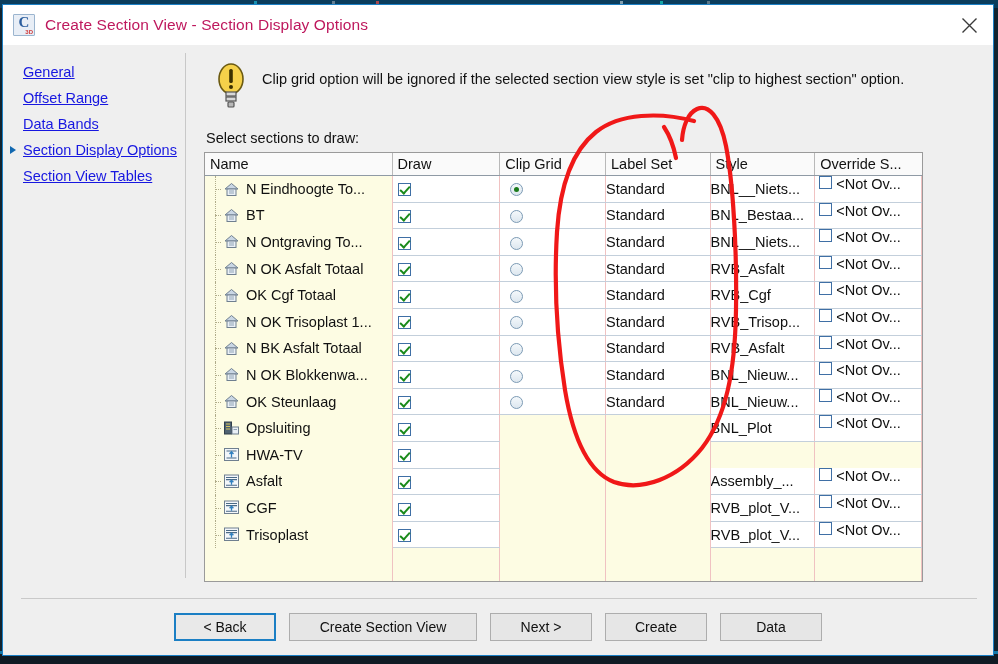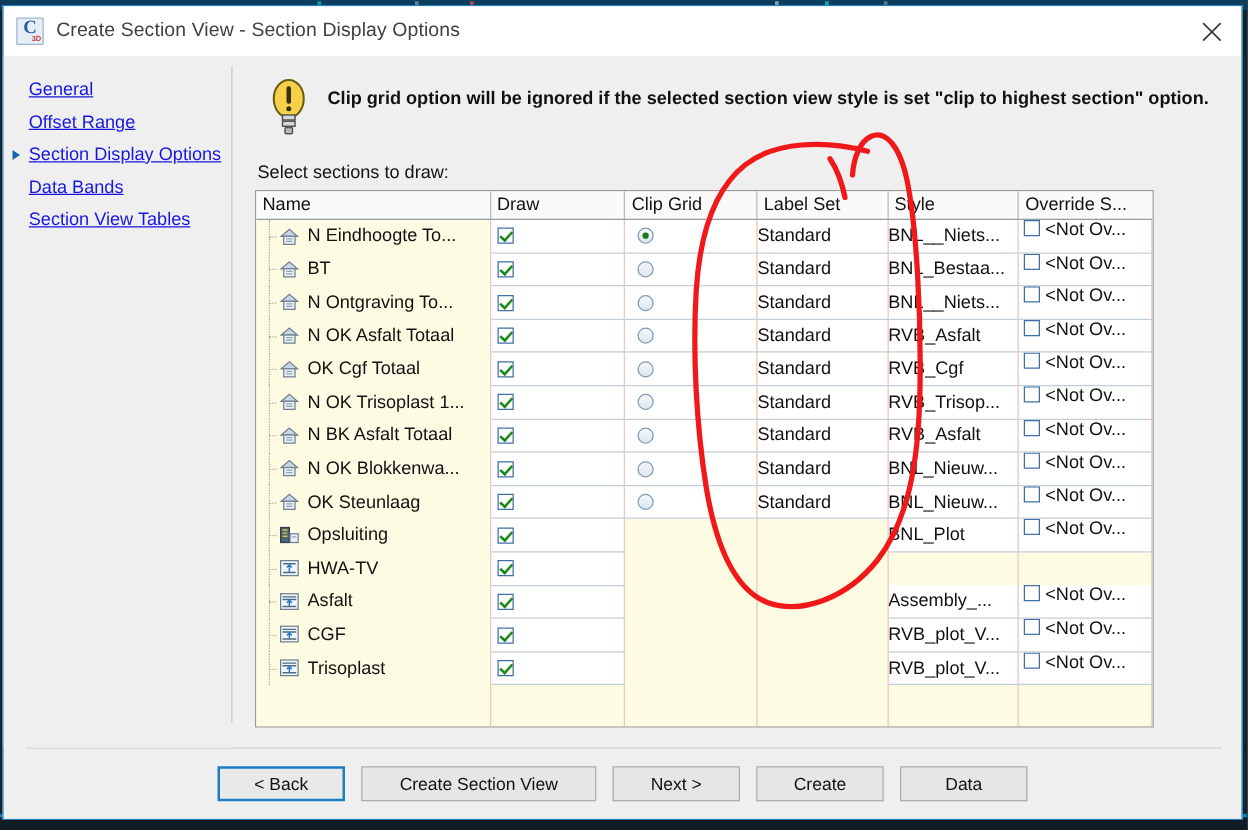--- a/index.html
+++ b/index.html
@@ -86,21 +86,21 @@
   }
   #app-icon .sub {
     position: absolute;
     right: 1px; bottom: 0px;
     font-size: 6px;
     color: #cf3a3a;
     font-weight: bold;
   }
   #window-title {
     font-size: 15.5px;
-    color: #404040;
+    color: #be185d;
     font-family: "Liberation Sans", sans-serif;
     letter-spacing: .1px;
   }
   #close-button {
     position: absolute;
     right: 0; top: 0;
     width: 48px; height: 40px;
     display: flex;
     align-items: center;
     justify-content: center;
@@ -174,21 +174,20 @@
     flex: none;
     margin-left: 10px;
     margin-right: 14px;
     position: relative;
   }
   #warning-text {
     font-size: 14.5px;
     color: #111;
     line-height: 1.35;
     padding-top: 8px;
-    font-weight: bold;
   }
 
   
   #select-label {
     font-size: 14.5px;
     color: #111;
     margin-top: 20px;
     margin-left: 2px;
   }
 
@@ -411,25 +410,25 @@
     <div id="sidebar">
       <div id="sidebar-divider"></div>
 
       <div class="nav-item">
         <span class="nav-label">General</span>
       </div>
       <div class="nav-item">
         <span class="nav-label">Offset Range</span>
       </div>
       <div class="nav-item">
+        <span class="nav-label">Data Bands</span>
+      </div>
+      <div class="nav-item">
         <span class="nav-arrow"></span>
         <span class="nav-label">Section Display Options</span>
-      </div>
-      <div class="nav-item">
-        <span class="nav-label">Data Bands</span>
       </div>
       <div class="nav-item">
         <span class="nav-label">Section View Tables</span>
       </div>
     </div>
 
     <div id="main-pane">
 
       <div id="warning-row">
         <div id="bulb-icon">

